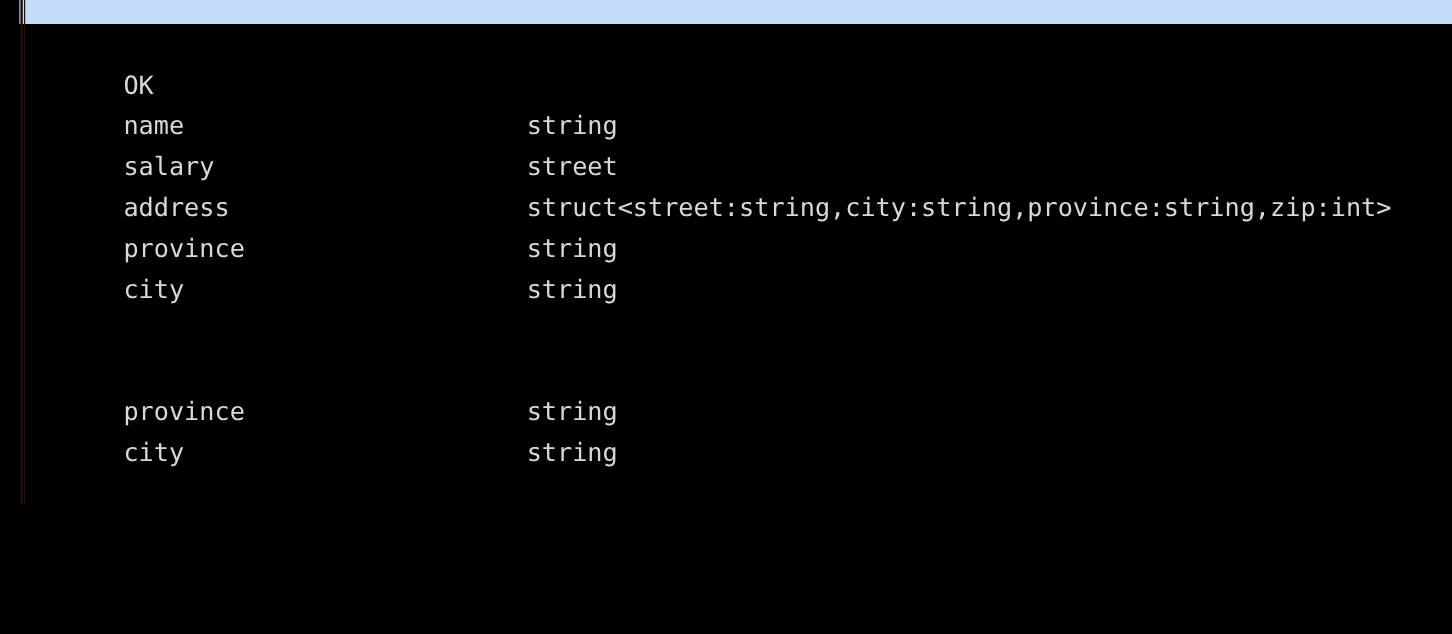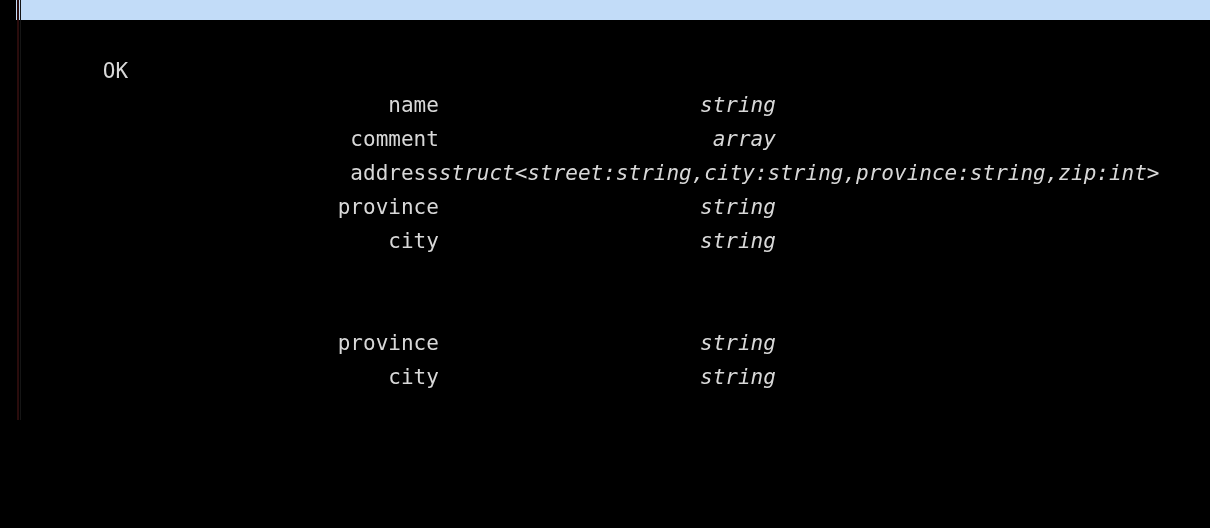--- a/index.html
+++ b/index.html
@@ -57,25 +57,24 @@
     background: #c2dcf8;
     color: #000000;
   }
   .line.blank {
     color: transparent;
   }
   .cell {
     display: inline-block;
     white-space: pre;
     vertical-align: top;
-    text-align: right;
   }
   
   .col-name { width: 336px; }
-  .col-type { width: 337px; font-style: italic; }
+  .col-type { width: 337px; }
   .col-comment { }
 </style>
 </head>
 <body>
 
 <div id="terminal">
 
   <div class="edge-stripe"></div>
   <div class="edge-stripe inner"></div>
 
@@ -86,21 +85,21 @@
     </div>
 
     <div class="line">
       <span>OK</span>
     </div>
 
     <div class="line">
       <span class="cell col-name">name</span><span class="cell col-type">string</span><span class="cell col-comment"></span>
     </div>
     <div class="line">
-      <span class="cell col-name">comment</span><span class="cell col-type">array</span><span class="cell col-comment"></span>
+      <span class="cell col-name">salary</span><span class="cell col-type">street</span><span class="cell col-comment"></span>
     </div>
     <div class="line">
       <span class="cell col-name">address</span><span class="cell col-type">struct&lt;street:string,city:string,province:string,zip:int&gt;</span><span class="cell col-comment"></span>
     </div>
     <div class="line">
       <span class="cell col-name">province</span><span class="cell col-type">string</span><span class="cell col-comment"></span>
     </div>
     <div class="line">
       <span class="cell col-name">city</span><span class="cell col-type">string</span><span class="cell col-comment"></span>
     </div>

